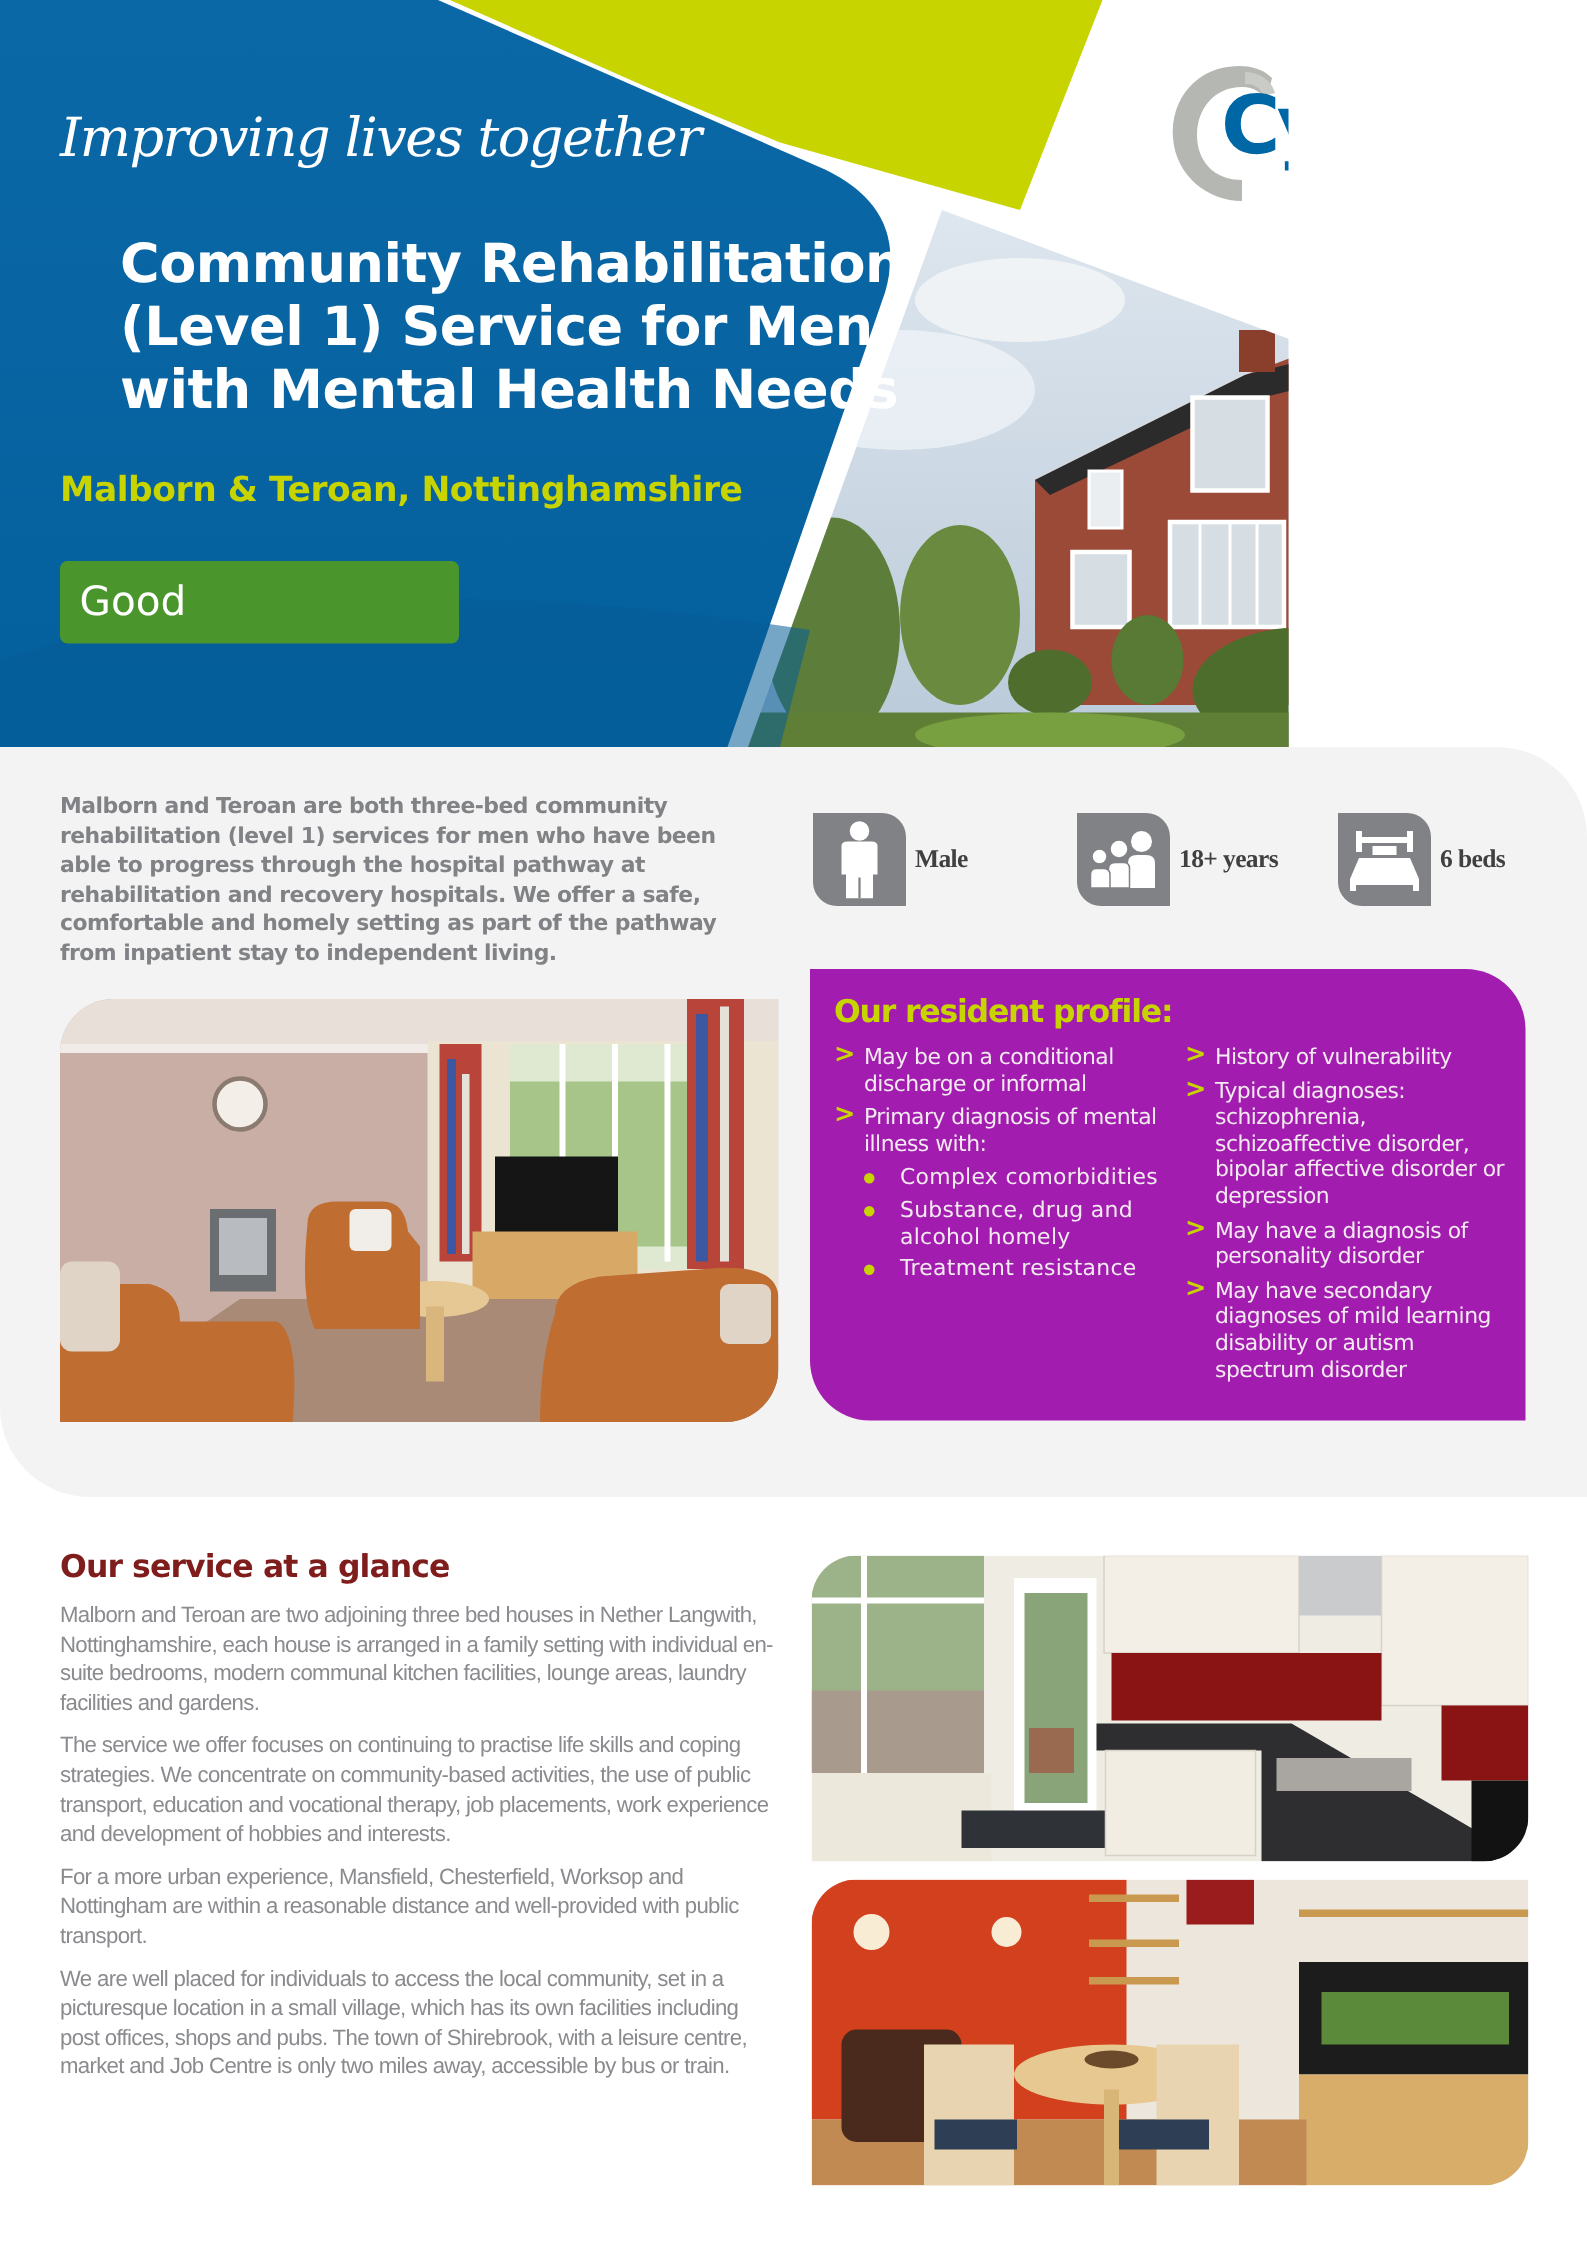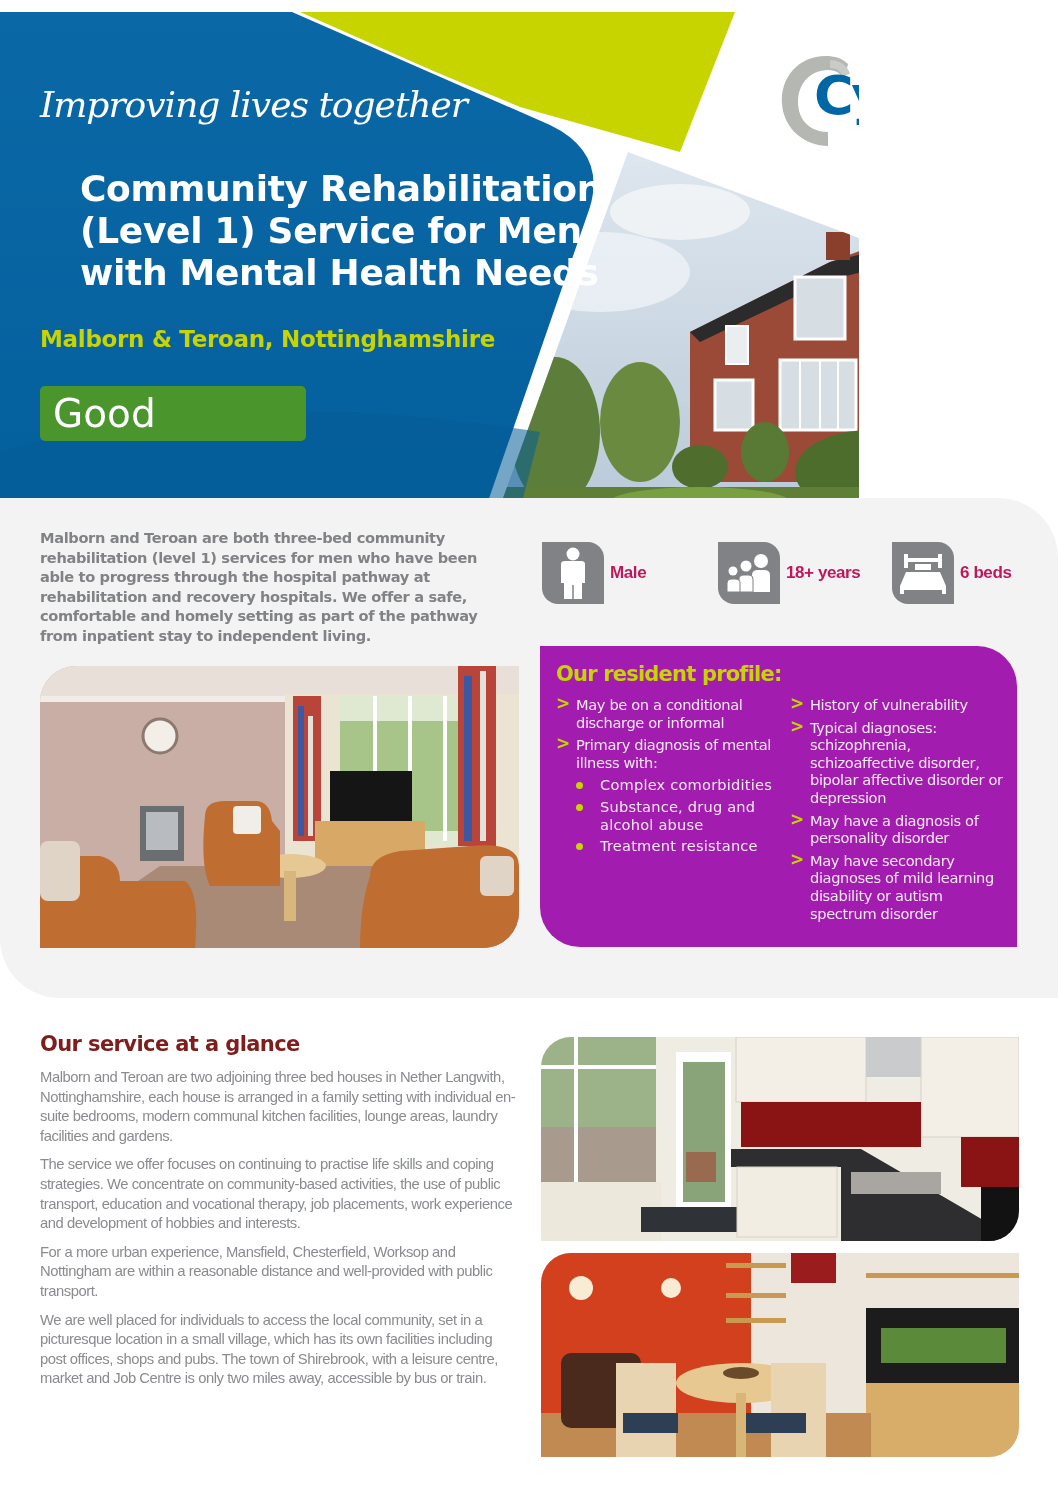--- a/index.html
+++ b/index.html
@@ -1,43 +1,43 @@
 <!DOCTYPE html>
 <html><head>
 <meta charset="utf-8">
 <style>
   * { box-sizing: border-box; margin: 0; padding: 0; }
   html, body { width: 1058px; height: 1497px; background: #ffffff; overflow: hidden; }
   body { position: relative; font-family: "Liberation Sans", "DejaVu Sans", sans-serif; color: #808285; }
 
   
-  .hero { position: absolute; left: 0; top: 12px; width: 859px; height: 500px; overflow: hidden; background: #fff; }
+  .hero { position: absolute; left: 0; top: 0; width: 859px; height: 500px; overflow: hidden; background: #fff; }
   .hero-lime { position: absolute; left: 0; top: 0; width: 1058px; height: 500px; }
   .hero-blue { position: absolute; left: 0; top: 0; width: 1058px; height: 500px; }
   .hero-photo { position: absolute; left: 0; top: 0; width: 1058px; height: 500px; }
 
   .tagline { position: absolute; left: 40px; top: 72px; font-family: "DejaVu Serif", serif; font-style: italic; font-size: 36px; color: #ffffff; letter-spacing: -1px; }
   .title { position: absolute; left: 40px; top: 156px; width: 540px; font-family: "DejaVu Sans", sans-serif; font-weight: bold; font-size: 36px; line-height: 42px; color: #ffffff; letter-spacing: -0.3px; margin-left: 40px; }
   .location { position: absolute; left: 40px; top: 314px; font-family: "DejaVu Sans", sans-serif; font-weight: bold; font-size: 23px; color: #c8d400; letter-spacing: -0.3px; }
-  .rating { position: absolute; left: 40px; top: 374px; width: 266px; height: 55px; background: #4a962c; border-radius: 5px; color: #fff; font-family: "DejaVu Sans", sans-serif; font-size: 39px; line-height: 55px; padding-left: 13px; }
+  .rating { position: absolute; left: 40px; top: 374px; width: 266px; height: 55px; background: #4a962c; border-radius: 5px; color: #fff; font-family: "DejaVu Sans", sans-serif; font-size: 27px; line-height: 55px; padding-left: 13px; }
 
   .logo { position: absolute; left: 778px; top: 38px; width: 250px; height: 110px; }
   .logo-text { position: absolute; left: 36px; top: 14px; font-family: "DejaVu Sans", sans-serif; font-weight: bold; font-size: 54px; color: #0067a6; letter-spacing: -2.5px; }
   .logo-sub { position: absolute; left: 150px; top: 86px; font-family: "DejaVu Sans", sans-serif; font-size: 14px; color: #c8d400; letter-spacing: -0.4px; }
 
   .referral { position: absolute; left: 879px; top: 192px; width: 140px; height: 124px; background: #3b82f6; border-radius: 0 40px 0 40px; color: #fff; font-family: "DejaVu Sans", sans-serif; font-weight: bold; font-size: 18px; line-height: 25px; text-align: center; padding-top: 38px; padding-left: 24px; }
 
   
   .grey-panel { position: absolute; left: 0; top: 498px; width: 1058px; height: 500px; background: #f3f3f3; border-radius: 0 60px 0 60px; }
   .intro { position: absolute; left: 40px; top: 528px; width: 458px; font-family: "DejaVu Sans", sans-serif; font-weight: bold; font-size: 14.6px; line-height: 19.5px; color: #808285; letter-spacing: -0.35px; }
 
   .facts { position: absolute; left: 542px; top: 542px; width: 490px; height: 62px; }
   .fact { position: absolute; top: 0; height: 62px; display: flex; align-items: center; }
   .fact-icon { width: 62px; height: 62px; background: #808285; border-radius: 16px 0 0 16px; border-radius: 0 16px 0 16px; position: relative; display: flex; align-items: center; justify-content: center; }
-  .fact-label { margin-left: 6px; font-family: Liberation Sans, sans-serif; font-weight: bold; font-size: 17px; color: #be185d; letter-spacing: -0.4px; }
+  .fact-label { margin-left: 6px; font-family: Liberation Serif, serif; font-weight: bold; font-size: 17px; color: #404040; letter-spacing: -0.4px; }
 
   .lounge-photo { position: absolute; left: 40px; top: 666px; width: 479px; height: 282px; border-radius: 36px 0 36px 0; overflow: hidden; }
 
   .profile { position: absolute; left: 540px; top: 646px; width: 477px; height: 301px; background: #a21caf; border-radius: 0 40px 0 40px; color: #fff; }
   .profile-title { position: absolute; left: 16px; top: 16px; font-family: "DejaVu Sans", sans-serif; font-weight: bold; font-size: 21px; color: #c8d400; letter-spacing: -0.8px; }
   .pcol { position: absolute; top: 50px; font-family: "DejaVu Sans", sans-serif; font-size: 14.6px; line-height: 17.6px; letter-spacing: -0.35px; color: #f3eaf0; }
   .pcol.left { left: 16px; width: 230px; }
   .pcol.right { left: 250px; width: 220px; }
   .pitem { position: relative; padding-left: 20px; margin-bottom: 5px; }
   .pchev { position: absolute; left: 0; top: -1px; color: #c8d400; font-weight: bold; font-size: 17px; }
@@ -233,21 +233,21 @@
     <div class="pitem">
       <span class="pchev">&gt;</span>
       <span>Primary diagnosis of mental illness with:</span>
     </div>
     <div class="subitem">
       <span class="sdot"></span>
       <span>Complex comorbidities</span>
     </div>
     <div class="subitem">
       <span class="sdot"></span>
-      <span>Substance, drug and alcohol abuse</span>
+      <span>Substance, drug and alcohol homely</span>
     </div>
     <div class="subitem">
       <span class="sdot"></span>
       <span>Treatment resistance</span>
     </div>
   </div>
   <div class="pcol right">
     <div class="pitem">
       <span class="pchev">&gt;</span>
       <span>History of vulnerability</span>

